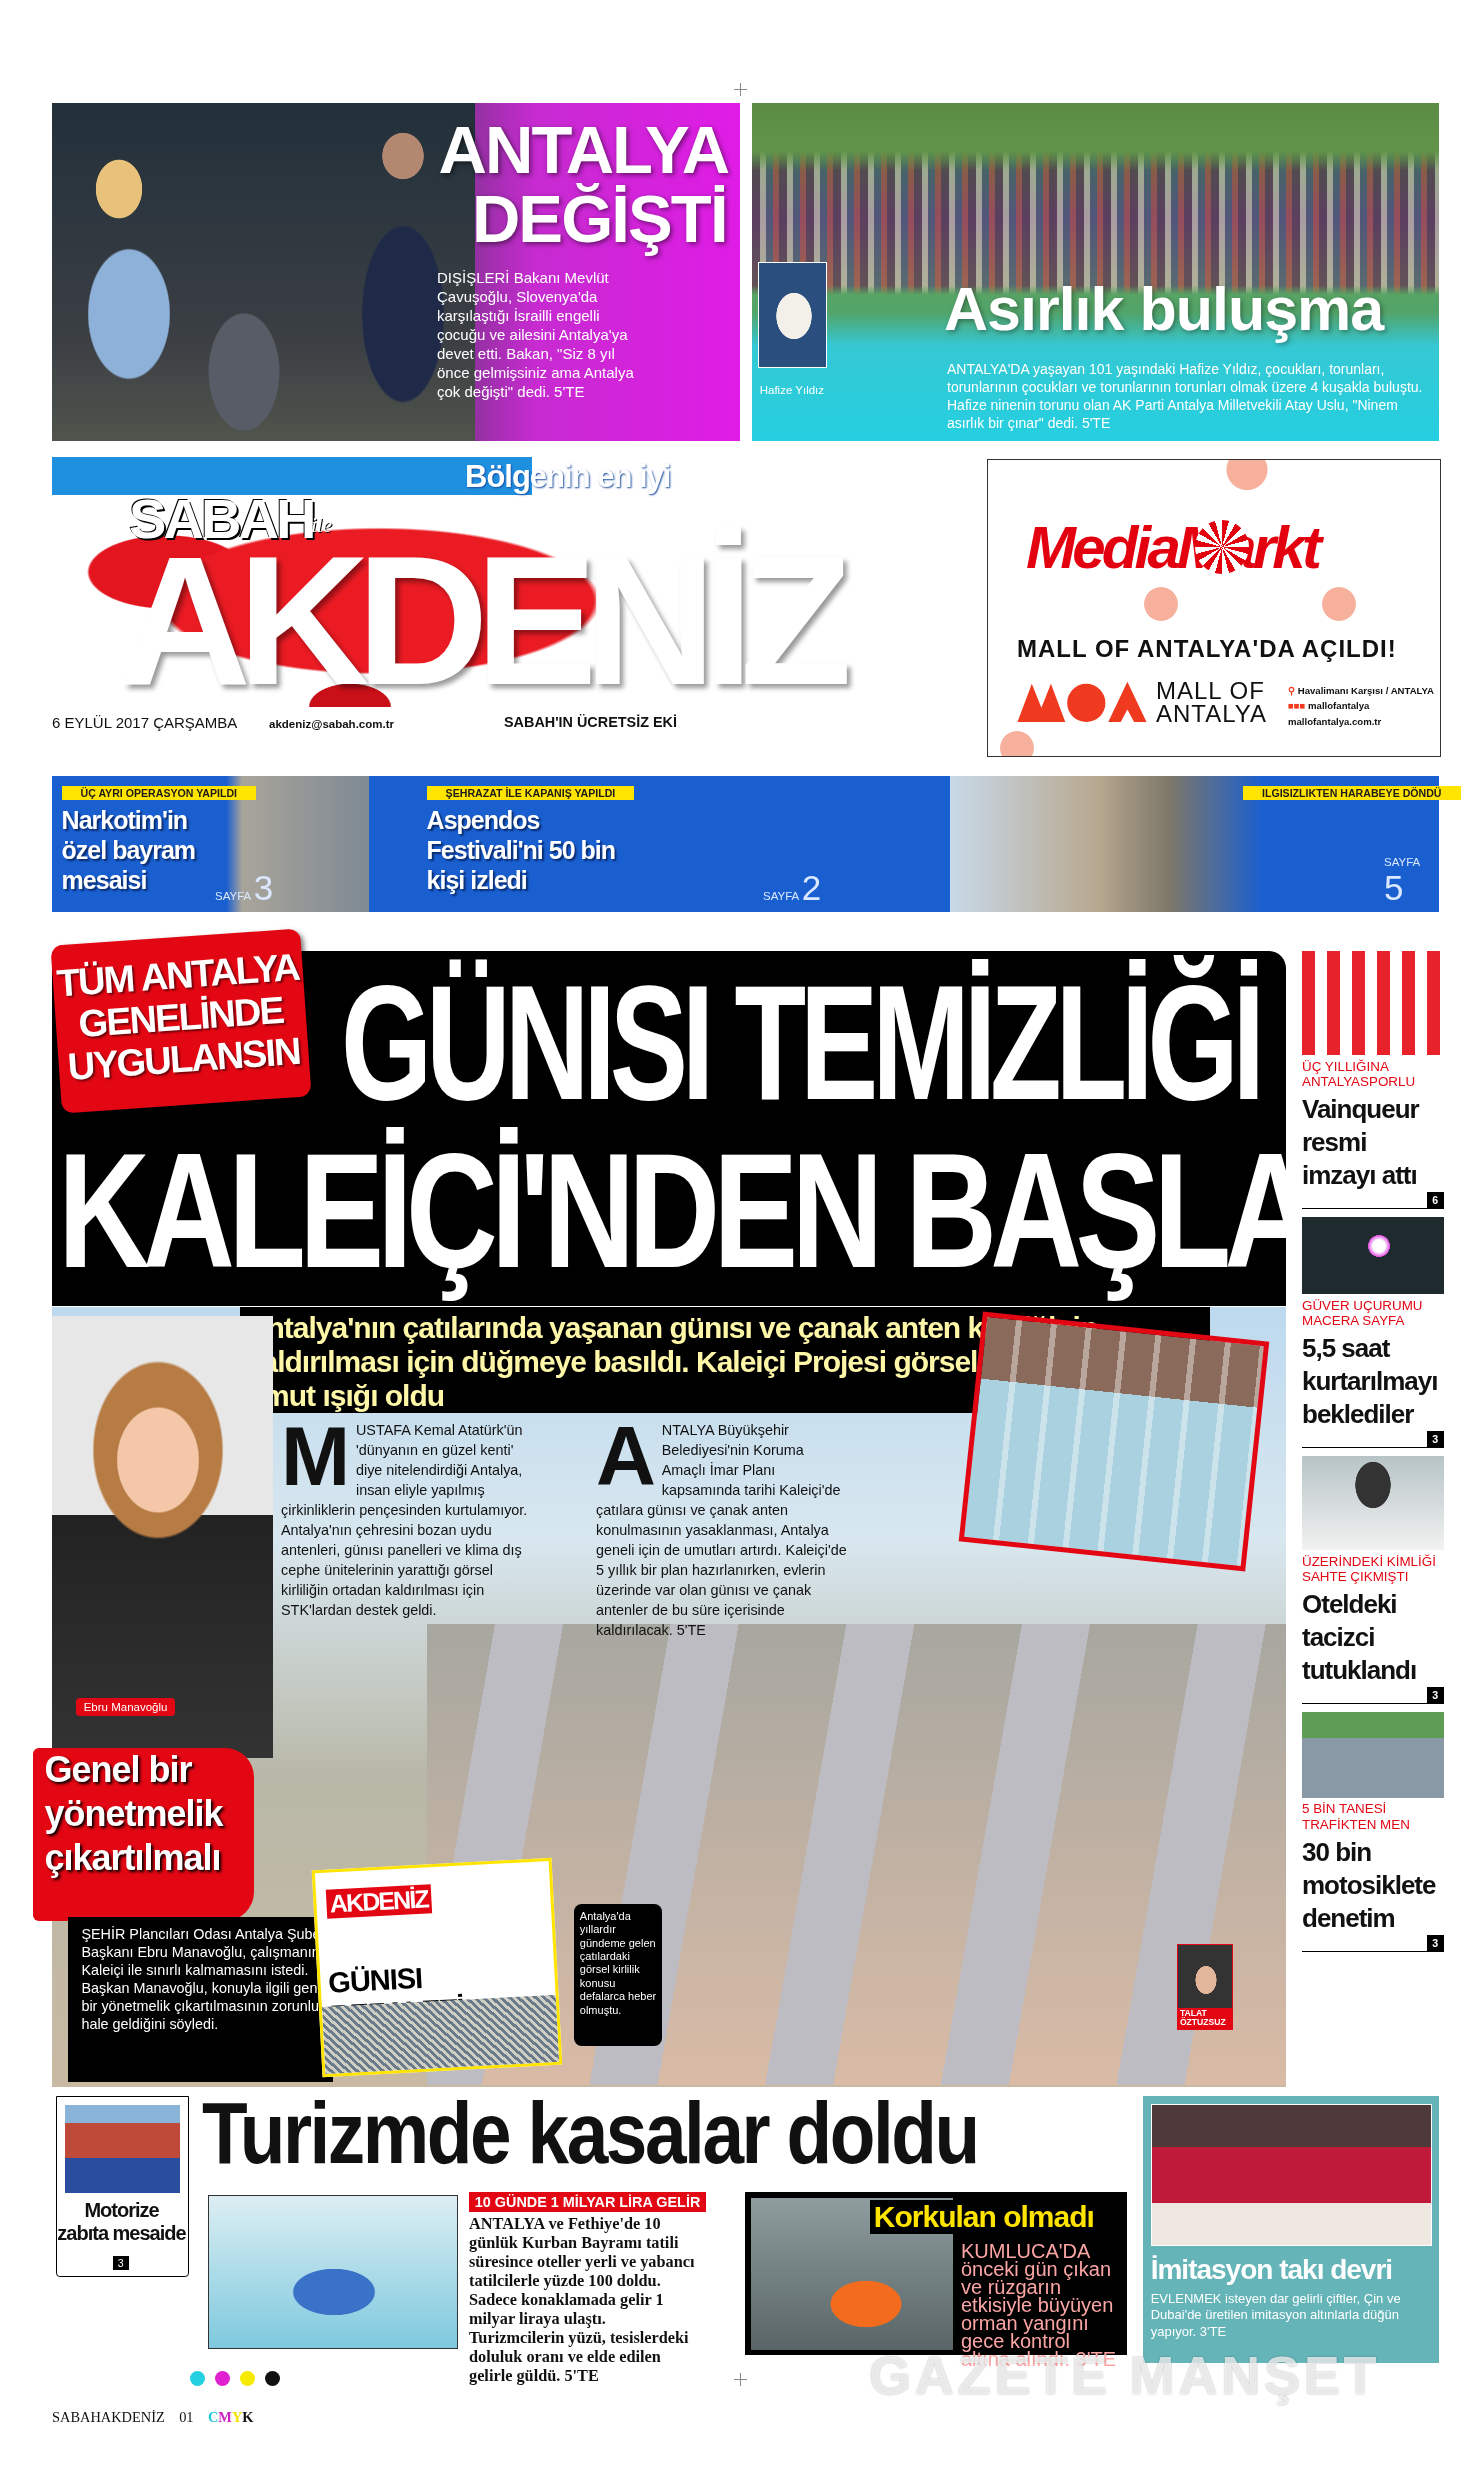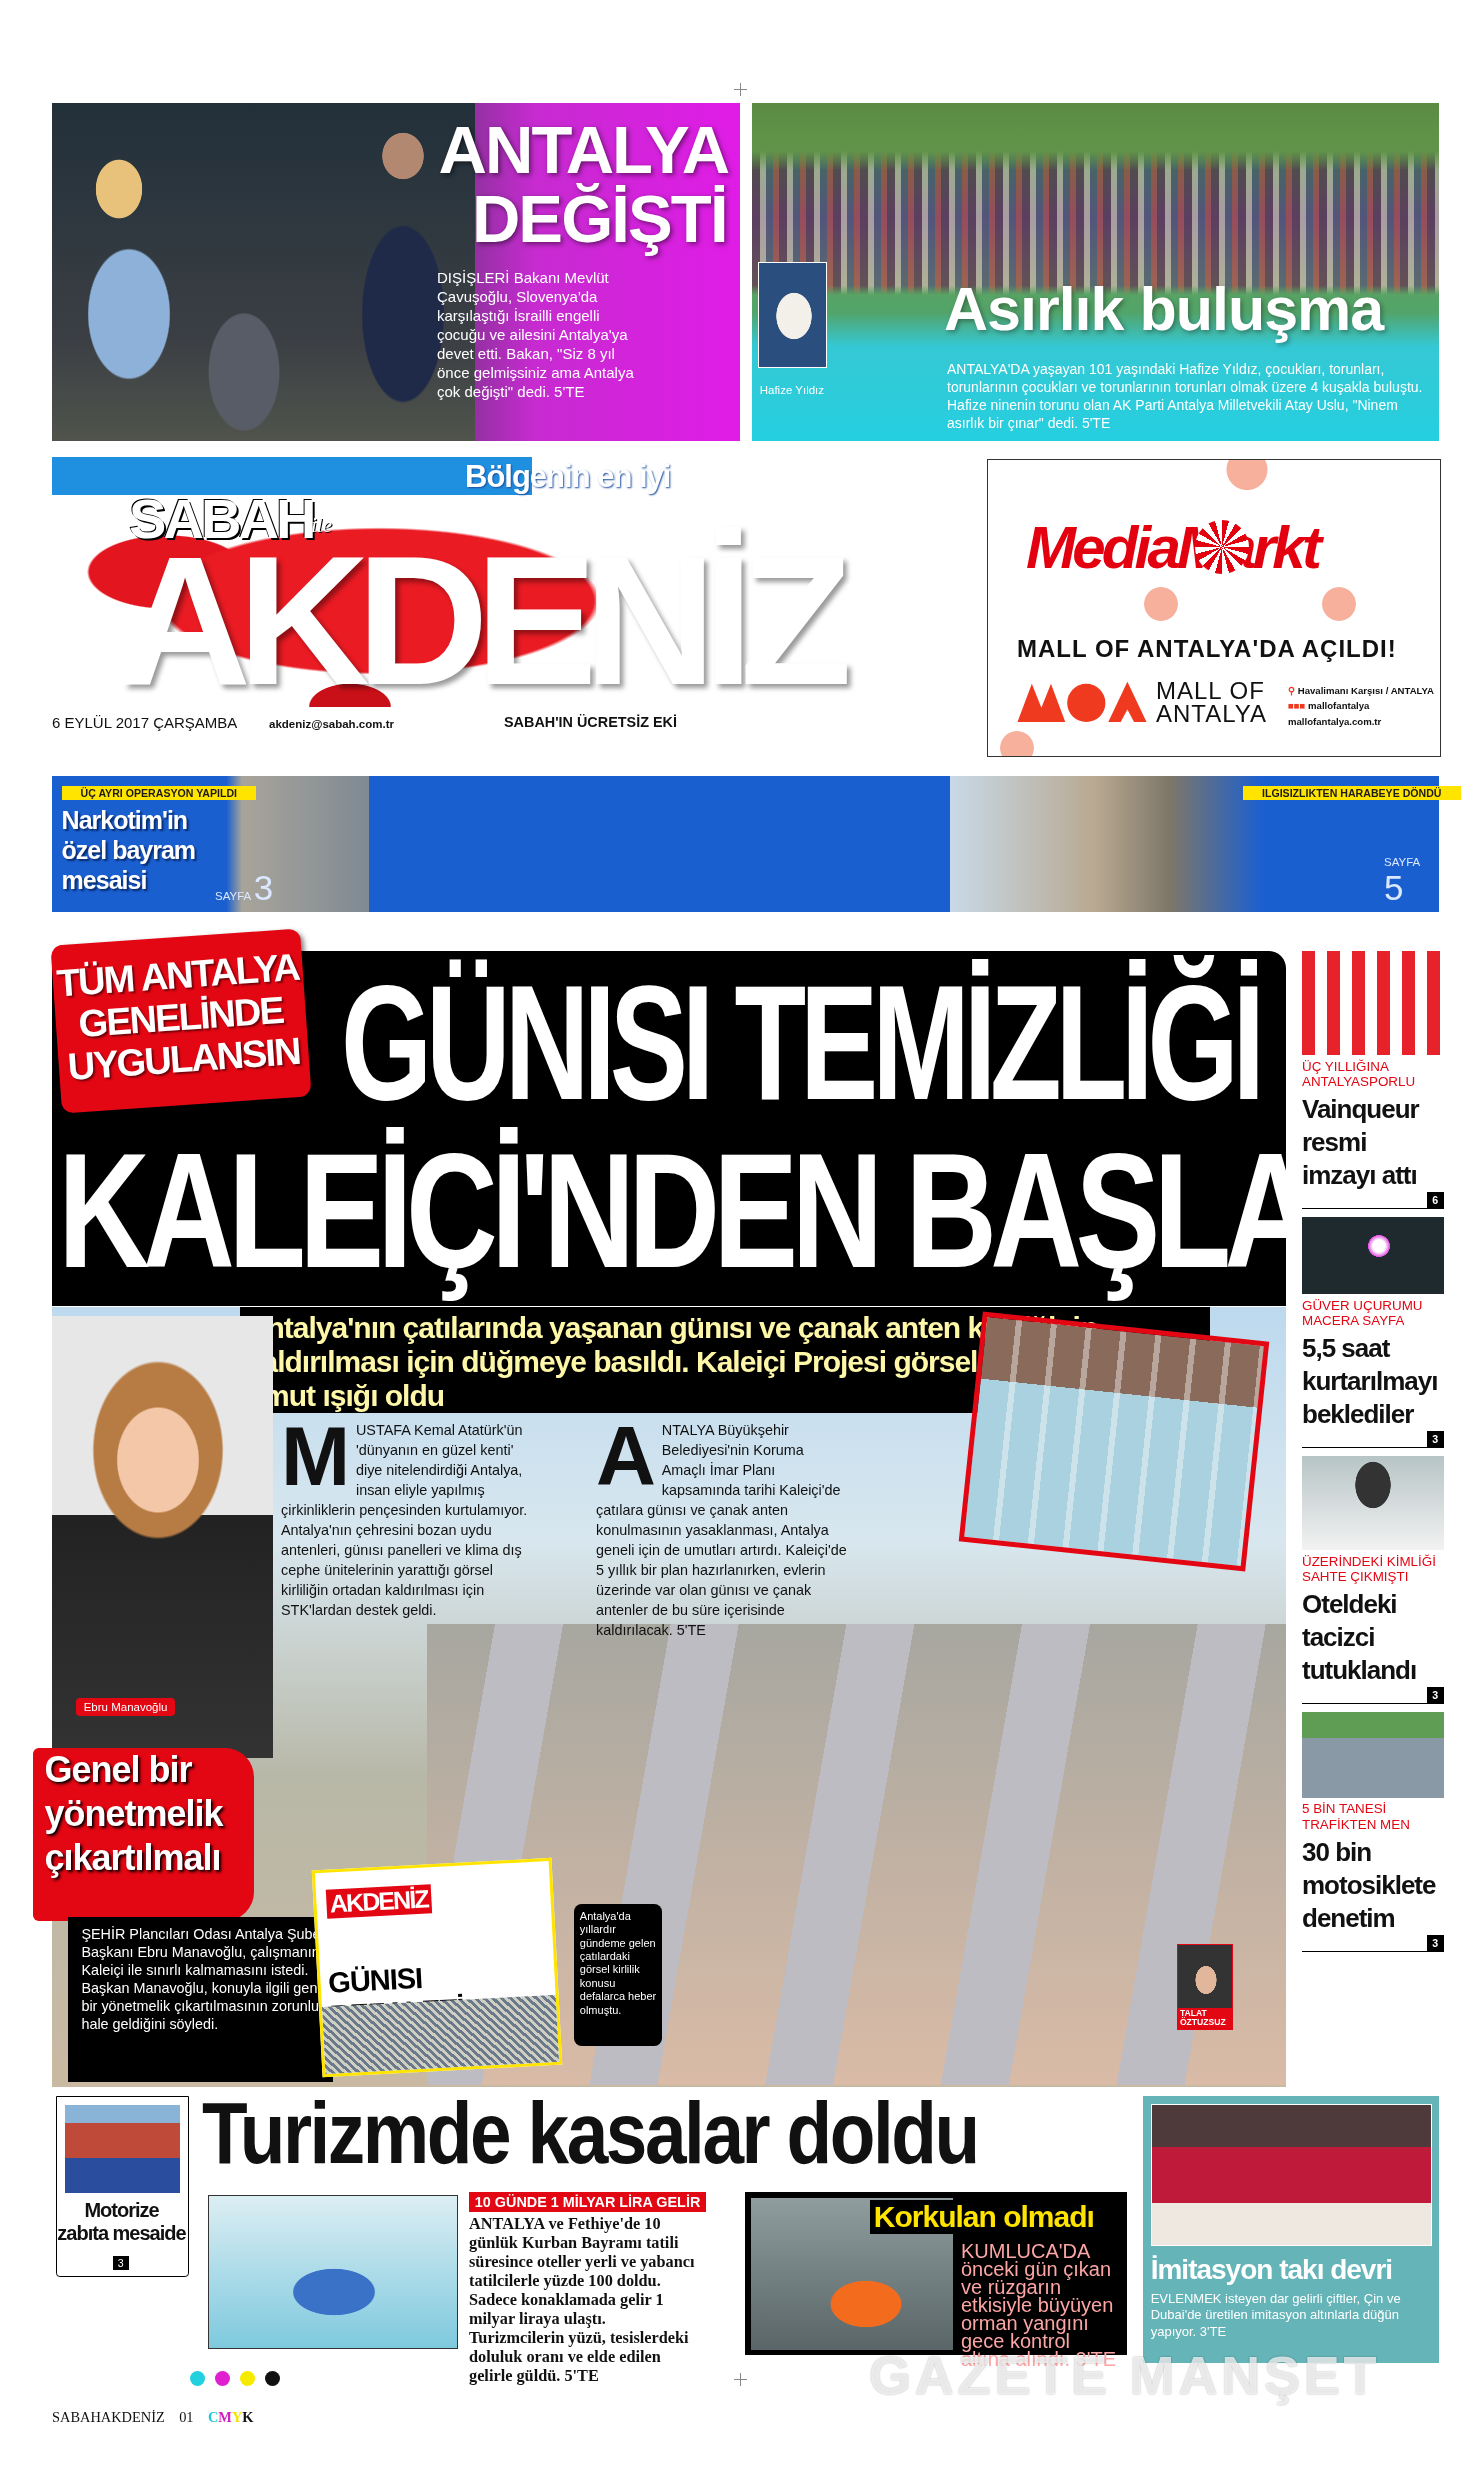--- a/index.html
+++ b/index.html
@@ -167,20 +167,25 @@
   <div class="abs email">akdeniz@sabah.com.tr</div>
   <div class="abs free">SABAH'IN ÜCRETSİZ EKİ</div>
 </div>
 
 <div id="teasers" class="abs">
   <div class="teaser" style="left:0;width:317px;background:linear-gradient(90deg,#1a5fd0 55%,#a8a49a 60%,#7f8a94 100%);">
     <span class="kick">ÜÇ AYRI OPERASYON YAPILDI</span>
     <div class="head" style="width:163px">Narkotim'in özel bayram mesaisi</div>
     <span class="page" style="left:163px"><span>SAYFA</span> <b>3</b></span>
   </div>
+  <div class="teaser" style="left:365px;width:500px;">
+    <span class="kick">ŞEHRAZAT İLE KAPANIŞ YAPILDI</span>
+    <div class="head" style="width:221px">Aspendos Festivali'ni 50 bin kişi izledi</div>
+    <span class="page" style="left:346px"><span>SAYFA</span> <b>2</b></span>
+  </div>
   <div class="teaser" style="left:898px;width:489px;background:linear-gradient(90deg,#c8d9e8 0,#b8a890 30%,#7d7769 45%,#1a5fd0 64%);">
     <span class="kick" style="left:293px">ILGISIZLIKTEN HARABEYE DÖNDÜ</span>
     <span class="page" style="left:434px"><span>SAYFA</span> <b>5</b></span>
   </div>
 </div>
 
 <div id="ad" class="abs">
   <div class="abs mm">MediaMarkt</div>
   <div class="abs mm-swirl"></div>
   <div class="abs opened">MALL OF ANTALYA'DA AÇILDI!</div>

